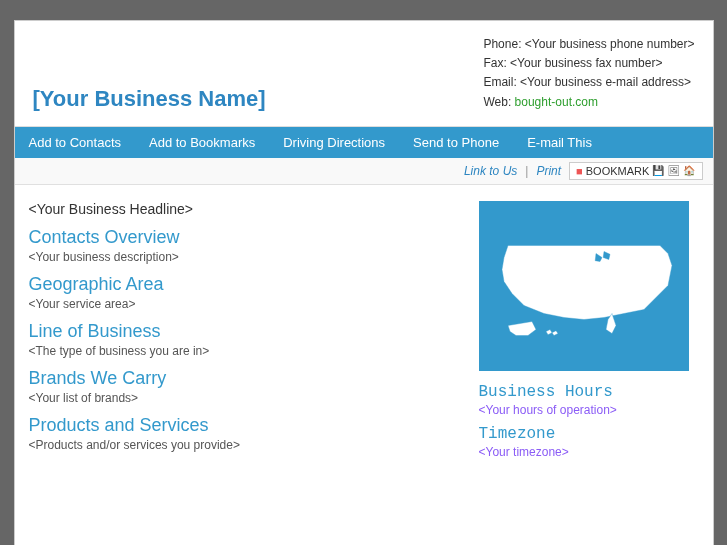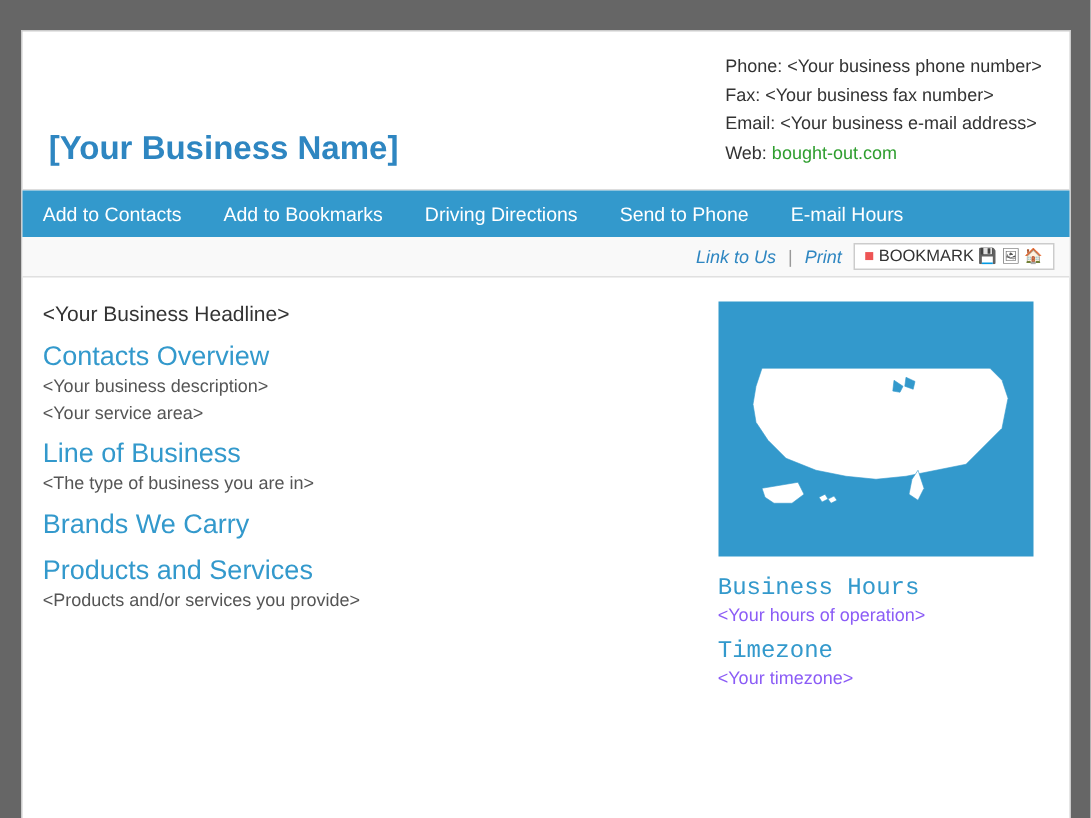--- a/index.html
+++ b/index.html
@@ -175,47 +175,49 @@
         <span class="web-link">bought-out.com</span>
       </div>
     </div>
   </div>
 
   <div class="navbar">
     <div class="navbar-item">Add to Contacts</div>
     <div class="navbar-item">Add to Bookmarks</div>
     <div class="navbar-item">Driving Directions</div>
     <div class="navbar-item">Send to Phone</div>
-    <div class="navbar-item">E-mail Hours</div>
+    <div class="navbar-item">E-mail This</div>
   </div>
 
   <div class="utility-bar">
     <span class="utility-link">Link to Us</span>
     <span class="utility-separator">|</span>
     <span class="utility-link">Print</span>
     <button class="bookmark-btn">
       <span class="bookmark-icon">■</span>
       <span>BOOKMARK</span>
       <span style="font-size:10px; color:#555;">💾 🖼 🏠</span>
     </button>
   </div>
 
   <div class="main-content">
 
     <div class="left-col">
       <div class="business-headline">&lt;Your Business Headline&gt;</div>
       <div class="section-heading">Contacts Overview</div>
       <div class="section-text">&lt;Your business description&gt;</div>
 
+      <div class="section-heading">Geographic Area</div>
       <div class="section-text">&lt;Your service area&gt;</div>
 
       <div class="section-heading">Line of Business</div>
       <div class="section-text">&lt;The type of business you are in&gt;</div>
 
       <div class="section-heading">Brands We Carry</div>
+      <div class="section-text">&lt;Your list of brands&gt;</div>
 
       <div class="section-heading">Products and Services</div>
       <div class="section-text">&lt;Products and/or services you provide&gt;</div>
     </div>
 
     <div class="right-col">
 
       <div class="map-container">
         <svg class="map-svg" viewBox="0 0 500 320" xmlns="http://www.w3.org/2000/svg">
 

